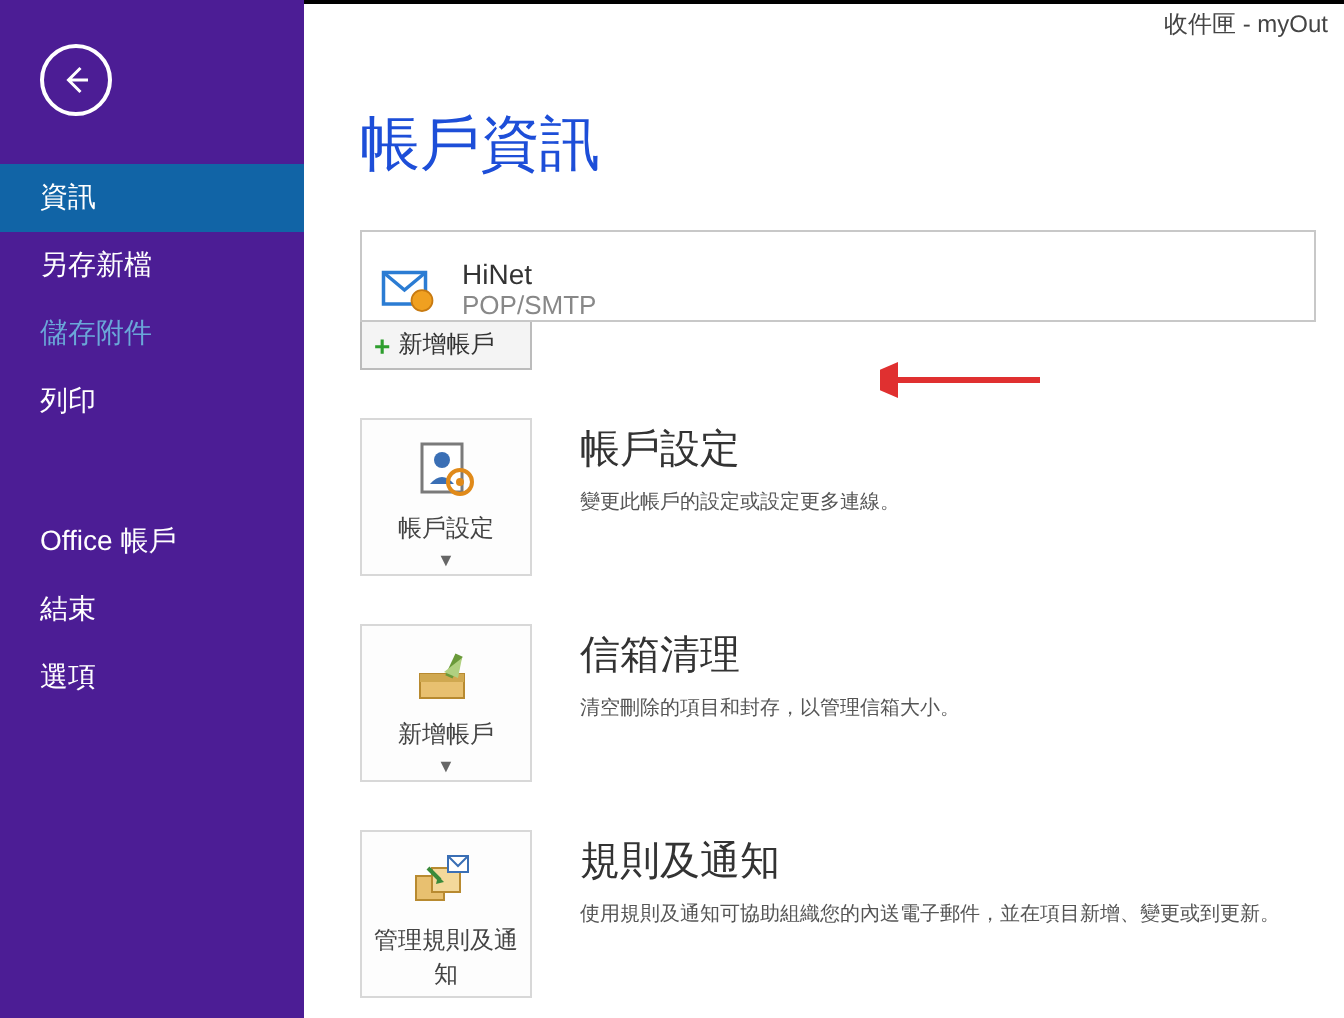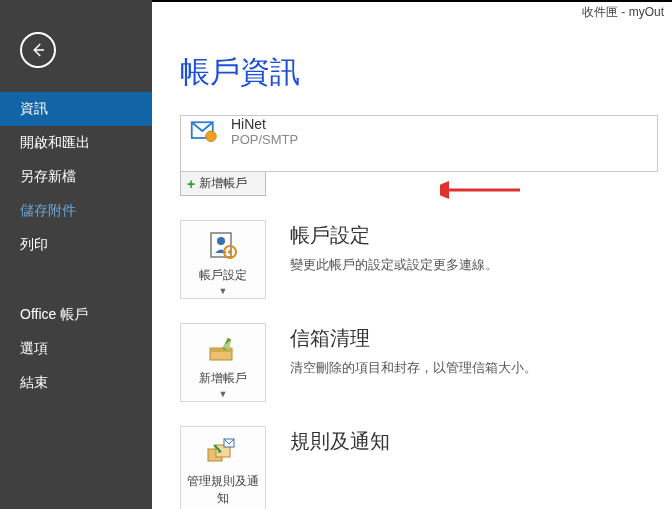--- a/index.html
+++ b/index.html
@@ -17,23 +17,23 @@
     height: 24px;
     padding: 4px 8px 0 0;
     font-size: 12px;
     color: #444;
     text-align: right;
   }
   .sidebar {
     position: absolute;
     left: 0; top: 0;
     width: 152px; height: 100%;
-    background: #404040;
+    background: #4c1d95;
     color: #fff;
-    padding-top: 32px;
+    padding-top: 22px;
   }
   .back-btn {
     width: 36px; height: 36px;
     border: 2px solid #fff;
     border-radius: 50%;
     margin-left: 20px;
     display: flex; align-items: center; justify-content: center;
     cursor: pointer;
   }
   .back-btn svg { width: 18px; height: 18px; fill: none; stroke: #fff; stroke-width: 2; }
@@ -56,22 +56,22 @@
   }
   .page-title {
     font-size: 30px;
     color: #1d4ed8;
     margin: 0 0 22px 0;
     font-weight: 400;
   }
   .account-box {
     border: 1px solid #c8c8c8;
     width: 478px;
-    height: 57px;
-    display: flex; align-items: flex-start;
+    height: 46px;
+    display: flex; align-items: flex-end;
     padding-left: 8px;
     background: #fff;
   }
   .account-icon {
     width: 30px; height: 30px;
     margin-right: 12px;
     display: flex; align-items: center; justify-content: center;
   }
   .account-text .acct-name { font-size: 14px; color: #333; }
   .account-text .acct-proto { font-size: 13px; color: #888; }
@@ -108,43 +108,42 @@
     padding: 8px 4px 2px 4px;
     margin-right: 24px;
     cursor: pointer;
     flex-shrink: 0;
   }
   .tile-icon { height: 34px; display:flex; align-items:center; justify-content:center; }
   .tile-label { font-size: 12px; color: #444; margin-top: 4px; }
   .tile-caret { font-size: 9px; color: #666; margin-top: 2px; }
   .section-body { padding-top: 2px; }
   .section-title { font-size: 20px; color: #333; margin: 0 0 6px 0; font-weight: 400; }
-  .section-desc { font-size: 13px; color: #555; line-height: 1.5; max-width: 360px; }
+  .section-desc { font-size: 10px; color: #555; line-height: 1.5; max-width: 360px; }
 </style>
 </head>
 <body>
 
 <div class="titlebar">收件匣 - myOut</div>
 
 <div class="sidebar">
   <div class="back-btn">
     <svg viewBox="0 0 24 24">
       <path d="M15 4 L7 12 L15 20 M7 12 H20"></path>
     </svg>
   </div>
   <div class="nav">
     <div class="nav-item selected">資訊</div>
-    <div class="nav-item">開啟和匯出</div>
     <div class="nav-item">另存新檔</div>
     <div class="nav-item disabled">儲存附件</div>
     <div class="nav-item">列印</div>
     <div class="nav-spacer"></div>
     <div class="nav-item">Office 帳戶</div>
+    <div class="nav-item">結束</div>
     <div class="nav-item">選項</div>
-    <div class="nav-item">結束</div>
   </div>
 </div>
 
 <div class="main">
   <h1 class="page-title">帳戶資訊</h1>
 
   <div class="account-box">
     <div class="account-icon">
       <svg width="28" height="28" viewBox="0 0 32 32">
         <rect x="2" y="6" width="24" height="18" fill="none" stroke="#2b7cd3" stroke-width="2"></rect>
@@ -222,16 +221,17 @@
           <rect x="18" y="2" width="10" height="8" fill="#fff" stroke="#3a6fb5"></rect>
           <polyline points="18,2 23,7 28,2" fill="none" stroke="#3a6fb5"></polyline>
           <path d="M8 8 L14 14" stroke="#3a8a3a" stroke-width="2" marker-end=""></path>
           <polygon points="13,12 16,15 12,16" fill="#3a8a3a"></polygon>
         </svg>
       </div>
       <div class="tile-label">管理規則及通知</div>
     </div>
     <div class="section-body">
       <h2 class="section-title">規則及通知</h2>
+      <div class="section-desc">使用規則及通知可協助組織您的內送電子郵件，並在項目新增、變更或到更新。</div>
     </div>
   </div>
 
 </div>
 
 </body></html>

